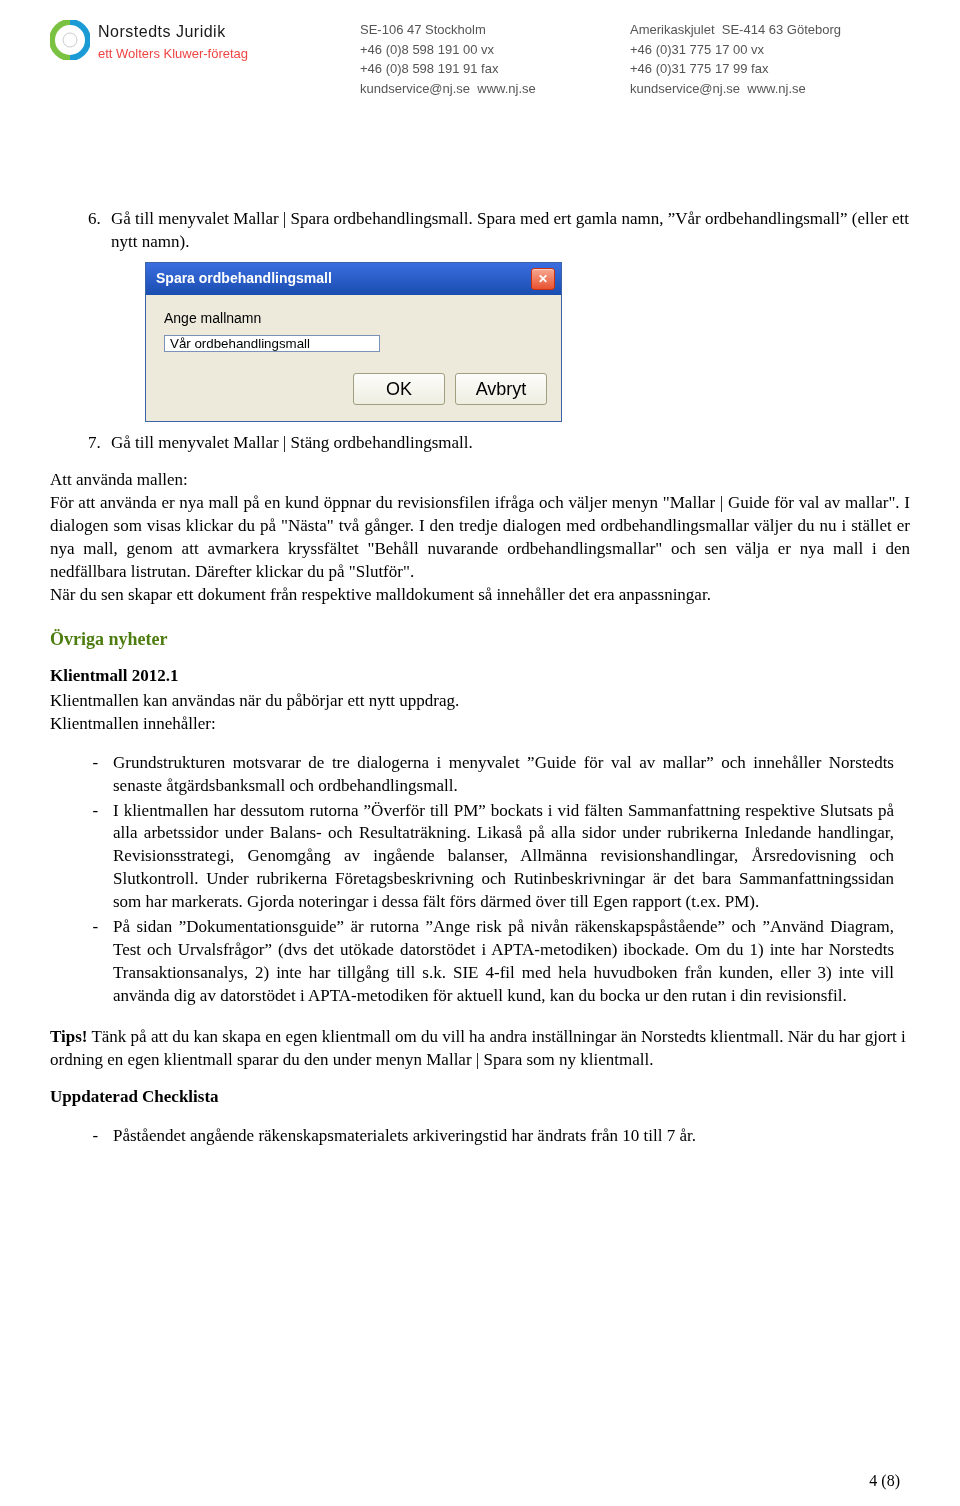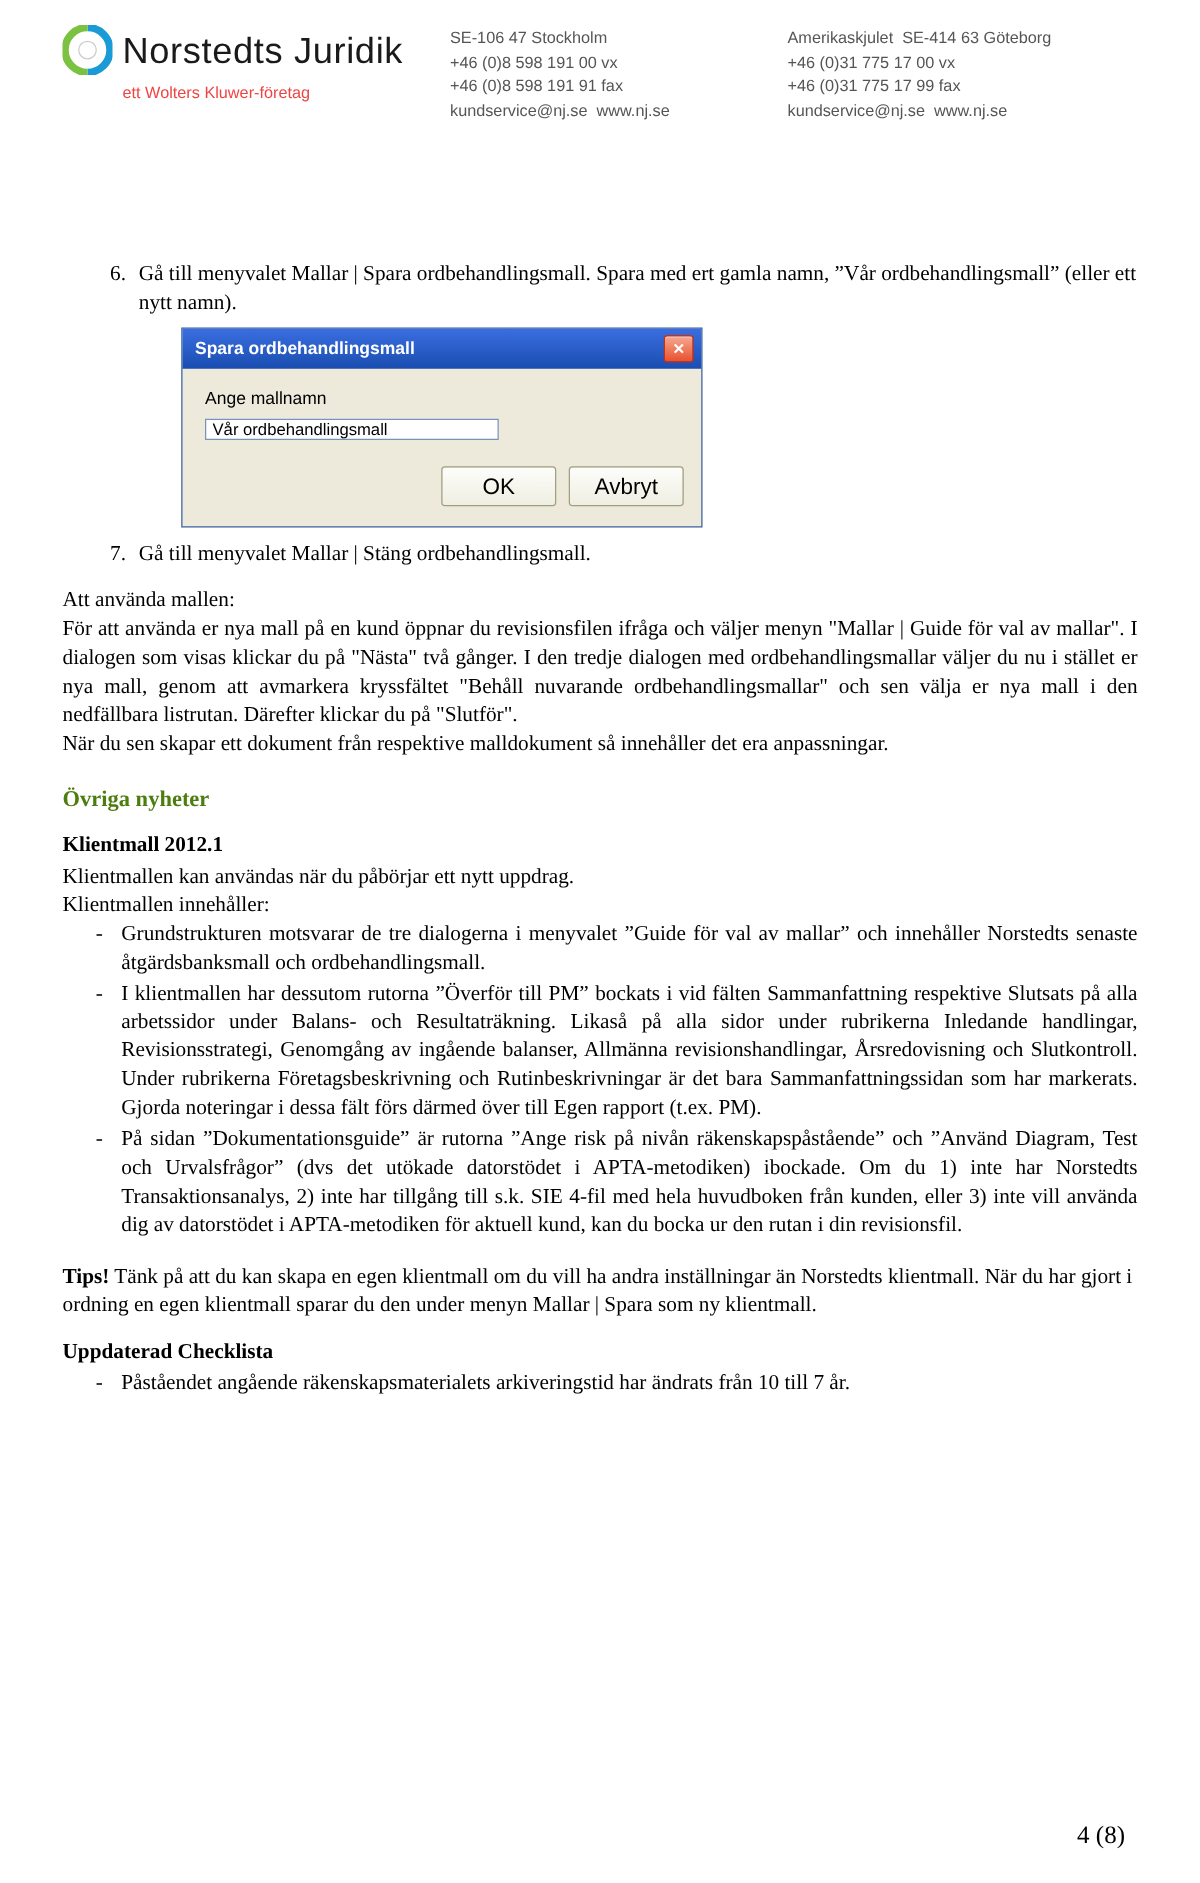--- a/index.html
+++ b/index.html
@@ -2,47 +2,47 @@
 <html><head>
 <meta charset="utf-8">
 <style>
 html,body{margin:0;padding:0;background:#fff;font-family:Georgia,'Times New Roman',serif;color:#000}
 .page{width:960px;min-height:1506px;position:relative;padding:20px 50px 40px 50px;box-sizing:border-box}
 
 
 .hdr{display:flex;align-items:flex-start;font-family:Arial,Helvetica,sans-serif;font-size:13px;line-height:1.5;color:#555;margin-bottom:110px}
 .hdr-logo{display:flex;align-items:flex-start;gap:8px;flex:0 0 280px}
 .logo-mark{width:40px;height:40px}
-.logo-text .brand{font-size:29px;color:#1a1a1a;font-weight:normal;letter-spacing:0.5px}
+.logo-text .brand{font-size:16px;color:#1a1a1a;font-weight:normal;letter-spacing:0.5px}
 .logo-text .sub{font-size:13px;color:#ef4444}
 .hdr-col{flex:0 0 250px;margin-left:30px}
 .hdr-col2{flex:0 0 280px;margin-left:20px}
 
 
 .body{font-size:17px;line-height:1.35;color:#000}
 ol{padding-left:55px;margin:0}
 ol li{padding-left:6px;margin-bottom:6px}
 
 
 .dlg{width:415px;margin:8px 0 10px 95px;border:1px solid #3a63a8;background:#ede9db;font-family:Tahoma,Arial,sans-serif;font-size:14px}
 .dlg-title{background:linear-gradient(#3a6ee0,#1a4db0);color:#fff;font-weight:bold;display:flex;align-items:center;justify-content:space-between;padding:5px 6px 5px 10px;font-size:14px}
 .dlg-close{width:22px;height:20px;background:linear-gradient(#f7a890,#e85130);border:1px solid #c83010;border-radius:3px;display:flex;align-items:center;justify-content:center;color:#fff;font-weight:bold;font-size:12px;box-shadow:inset 0 1px 0 rgba(255,255,255,.4)}
 .dlg-body{padding:14px 14px 16px 18px}
 .dlg-label{margin-bottom:6px}
-.dlg-input{width:235px;border:1px solid #7a92b8;background:#fff;padding:0 5px;font-family:Tahoma,Arial;box-sizing:border-box}
+.dlg-input{width:216px;border:1px solid #7a92b8;background:#fff;padding:0 5px;font-family:Tahoma,Arial;box-sizing:border-box}
 .dlg-btns{display:flex;justify-content:flex-end;gap:10px;margin-top:20px}
 .dlg-btn{width:90px;padding:3px 0;background:linear-gradient(#fdfdfb,#efeee1);border:1px solid #a0a080;border-radius:3px;text-align:center;font-size:18px}
 
 .para{margin:14px 0}
 .h-news{color:#4d7c0f;font-weight:bold;font-size:18px;margin:20px 0 14px 0}
 .h-sub{font-weight:bold;font-size:17px;margin:12px 0 2px 0}
-.bullets{padding-left:45px;margin:0}
+.bullets{padding-left:45px;margin:16px}
 .bullets li{list-style-type:'-   ';padding-left:2px;margin-bottom:2px;text-align:justify}
 .tips{margin-top:18px}
-.pnum{position:absolute;bottom:26px;right:60px;font-size:20px}
+.pnum{position:absolute;bottom:16px;right:60px;font-size:16px}
 </style>
 </head>
 <body>
 
 <div class="page">
 
   <div class="hdr">
     <div class="hdr-logo">
       <svg class="logo-mark" viewBox="0 0 40 40">
         <path d="M20 2 A18 18 0 0 1 20 38" fill="none" stroke="#1a9bd6" stroke-width="6"></path>

